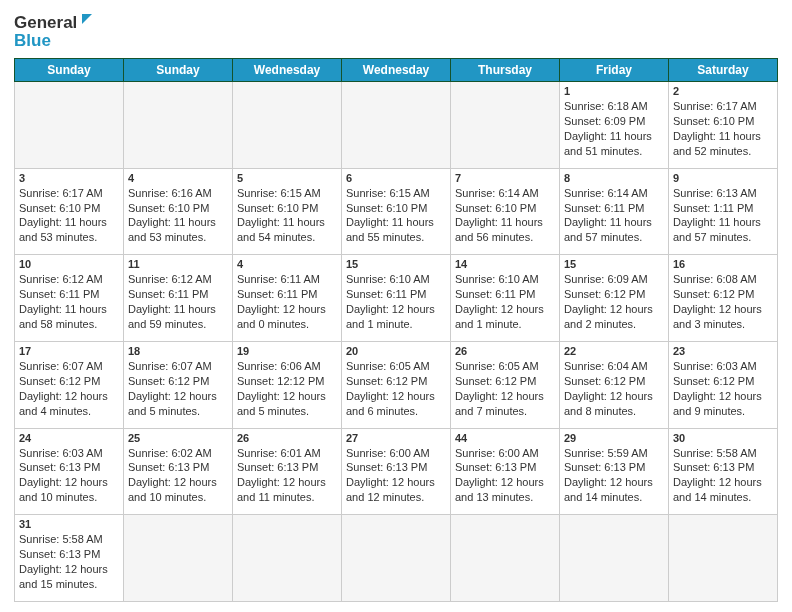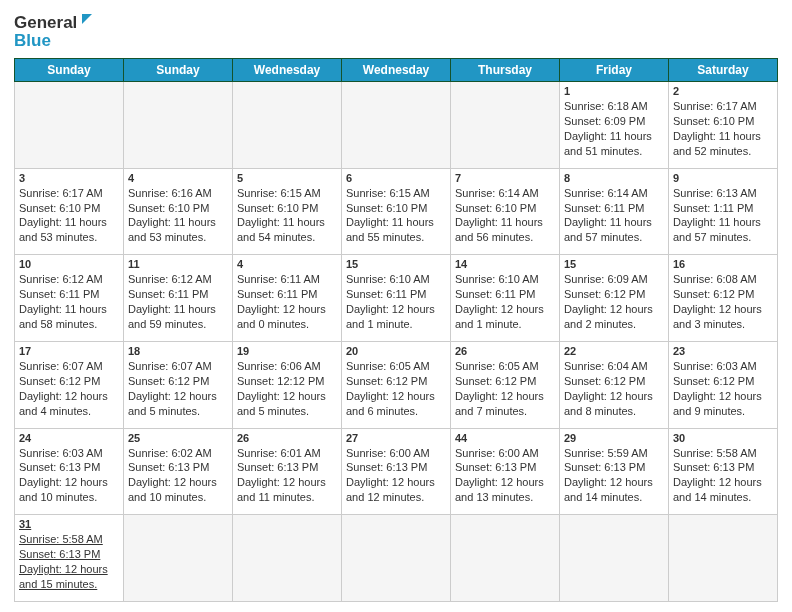--- a/index.html
+++ b/index.html
@@ -65,21 +65,20 @@
       font-size: 9.5px;
       color: #333;
       background: #fff;
       height: 80px;
     }
     .calendar td.empty {
       background: #f5f5f5;
     }
     .calendar td.last-row {
       height: 65px;
-      text-decoration: underline;
     }
     .day-number {
       font-size: 11px;
       font-weight: bold;
       color: #333;
       display: block;
       margin-bottom: 2px;
     }
     .day-info {
       font-size: 11px;

